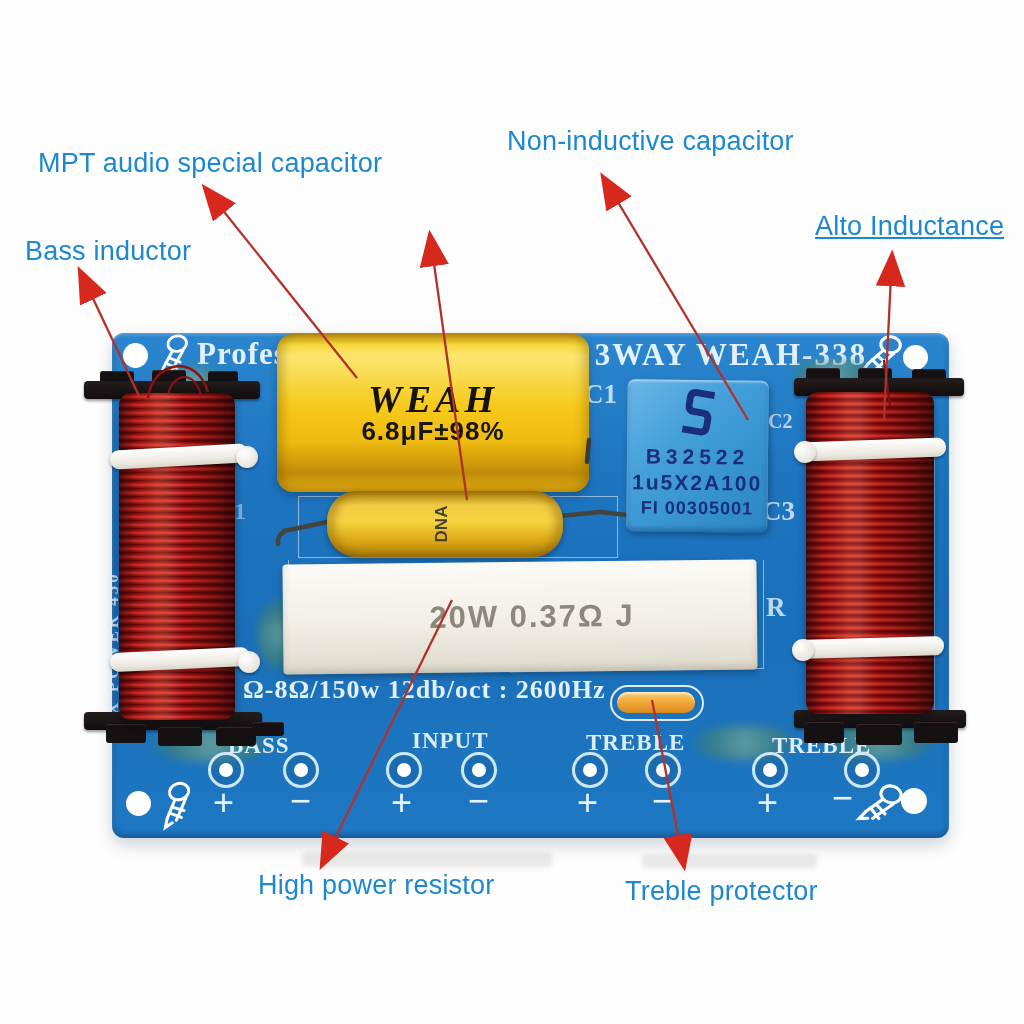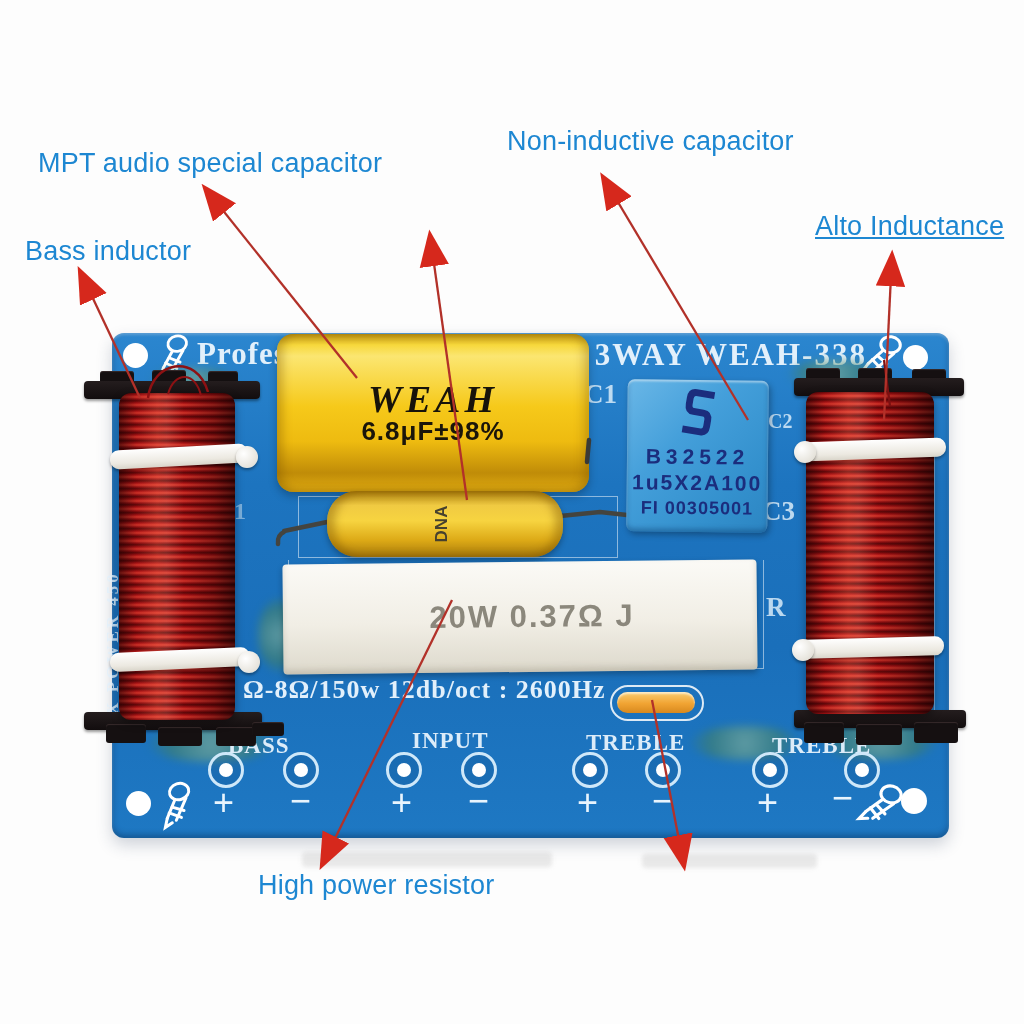--- a/index.html
+++ b/index.html
@@ -243,14 +243,15 @@
       <path d="M452 600 L322 865" marker-end="url(#ah)"></path>
       <path d="M652 700 L684 866" marker-end="url(#ah)"></path>
     </g>
   </svg>
 
   <div class="ann" style="left:507px;top:126px;">Non-inductive capacitor</div>
   <div class="ann" style="left:38px;top:148px;">MPT audio special capacitor</div>
   <div class="ann" style="left:815px;top:211px;text-decoration:underline;">Alto Inductance</div>
   <div class="ann" style="left:25px;top:236px;text-align:right;">Bass inductor</div>
   <div class="ann" style="left:218px;top:870px;margin-left:40px;">High power resistor</div>
+  <div class="ann" style="left:625px;top:876px;">Treble protector</div>
 
 </div>
 
 </body></html>

